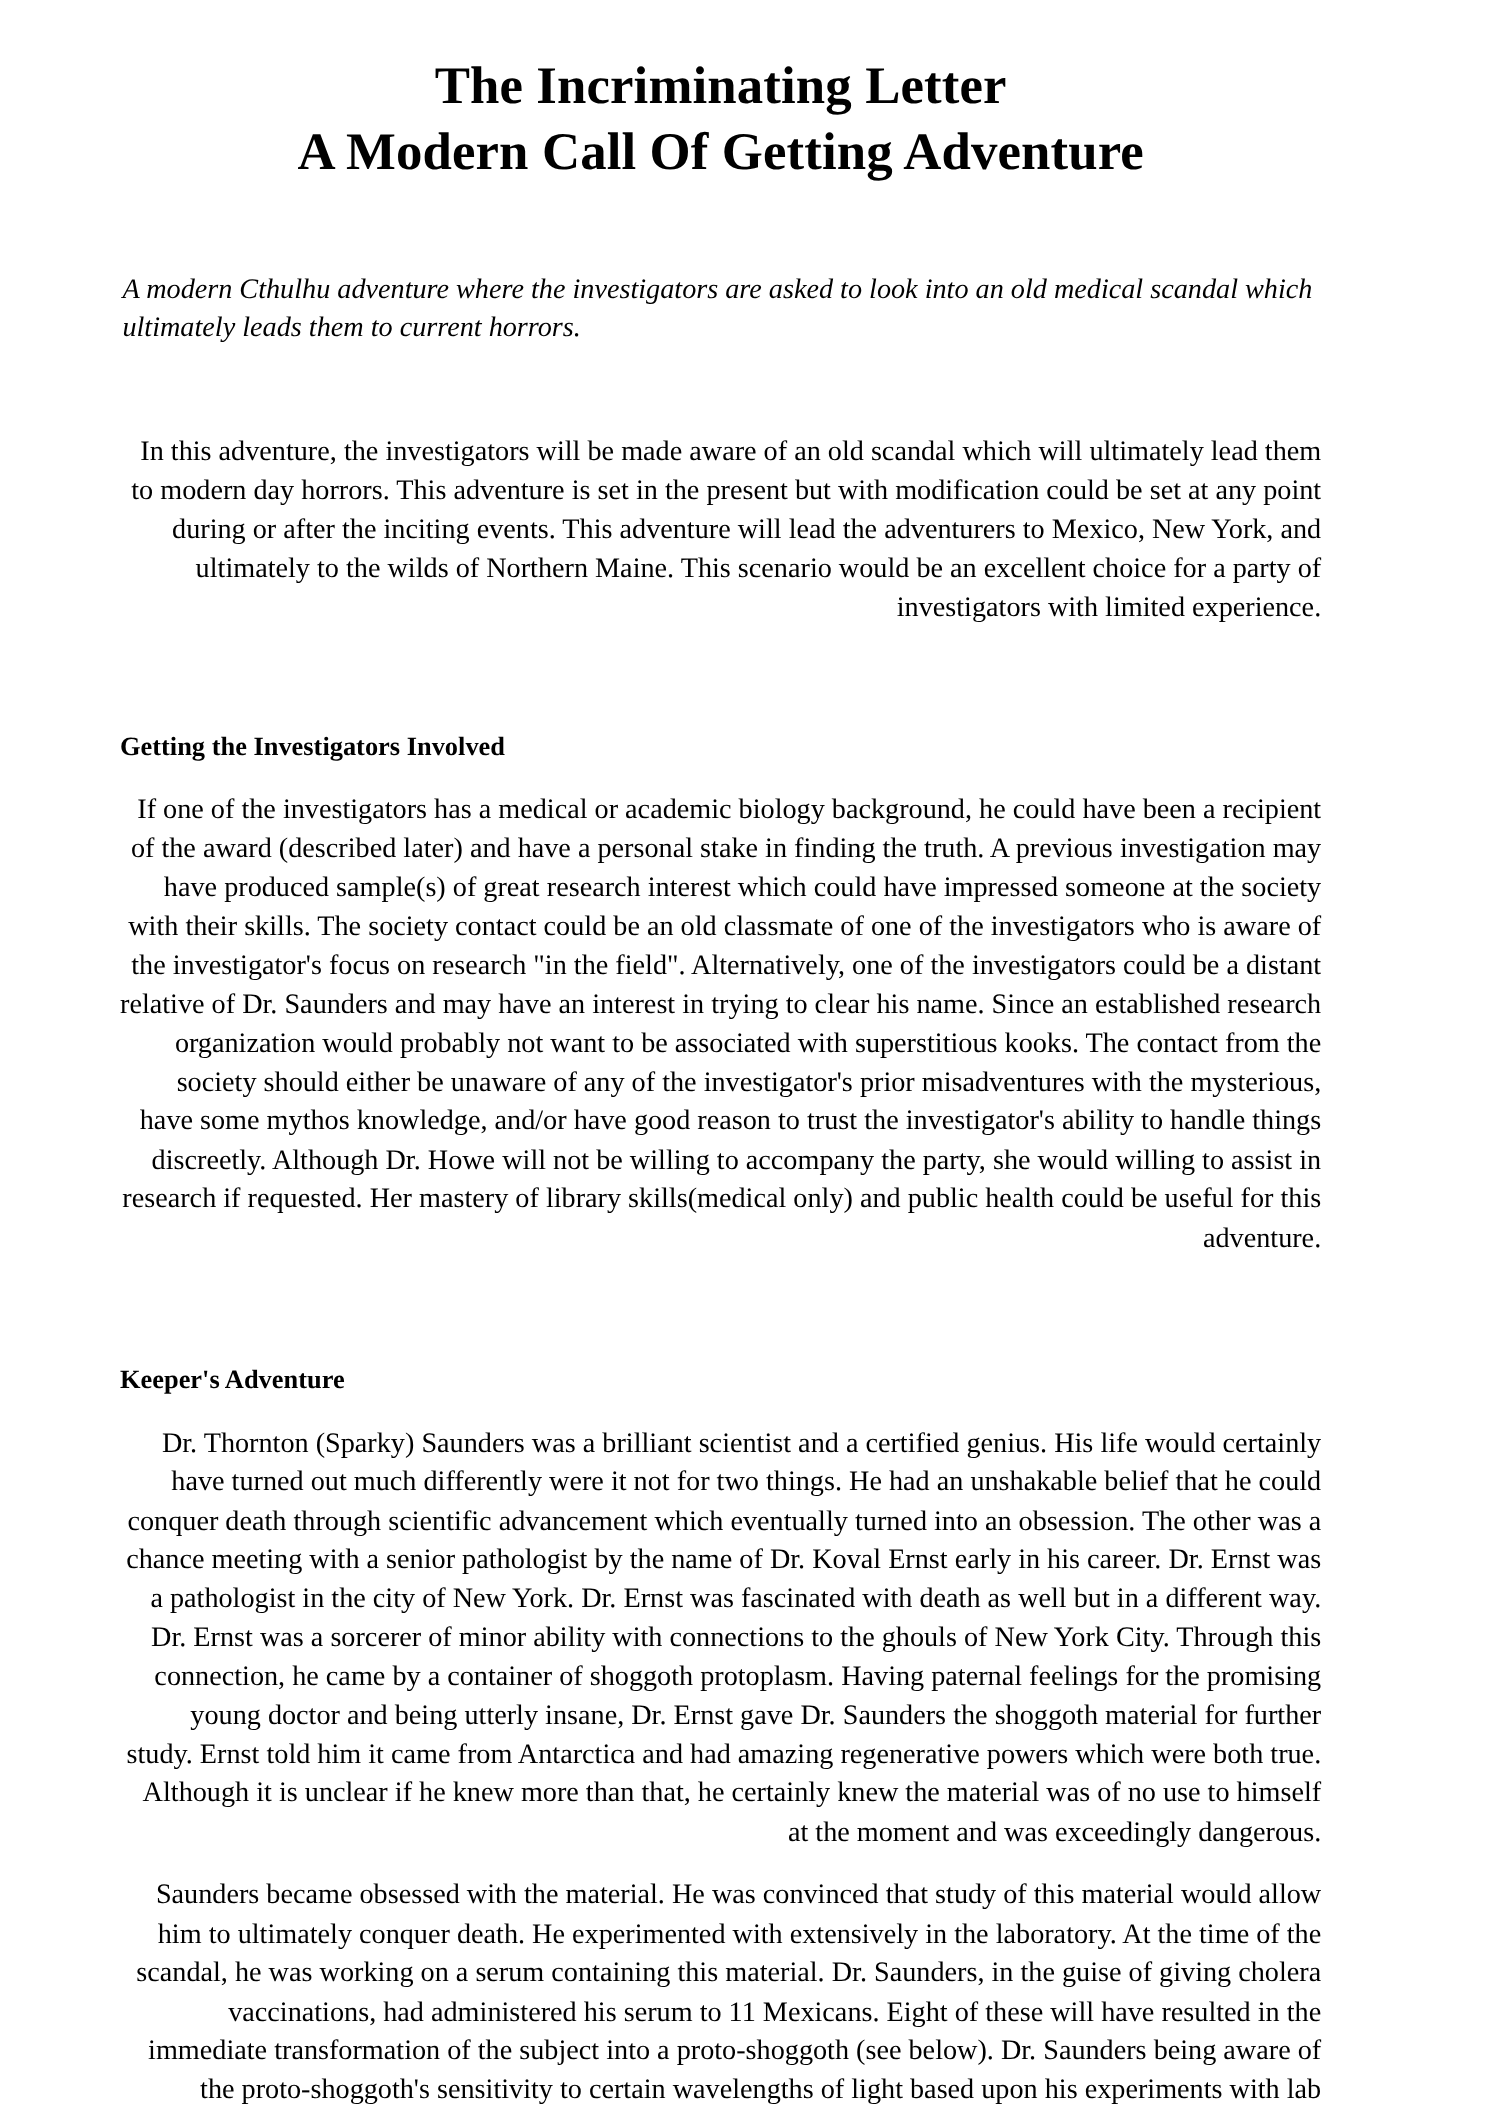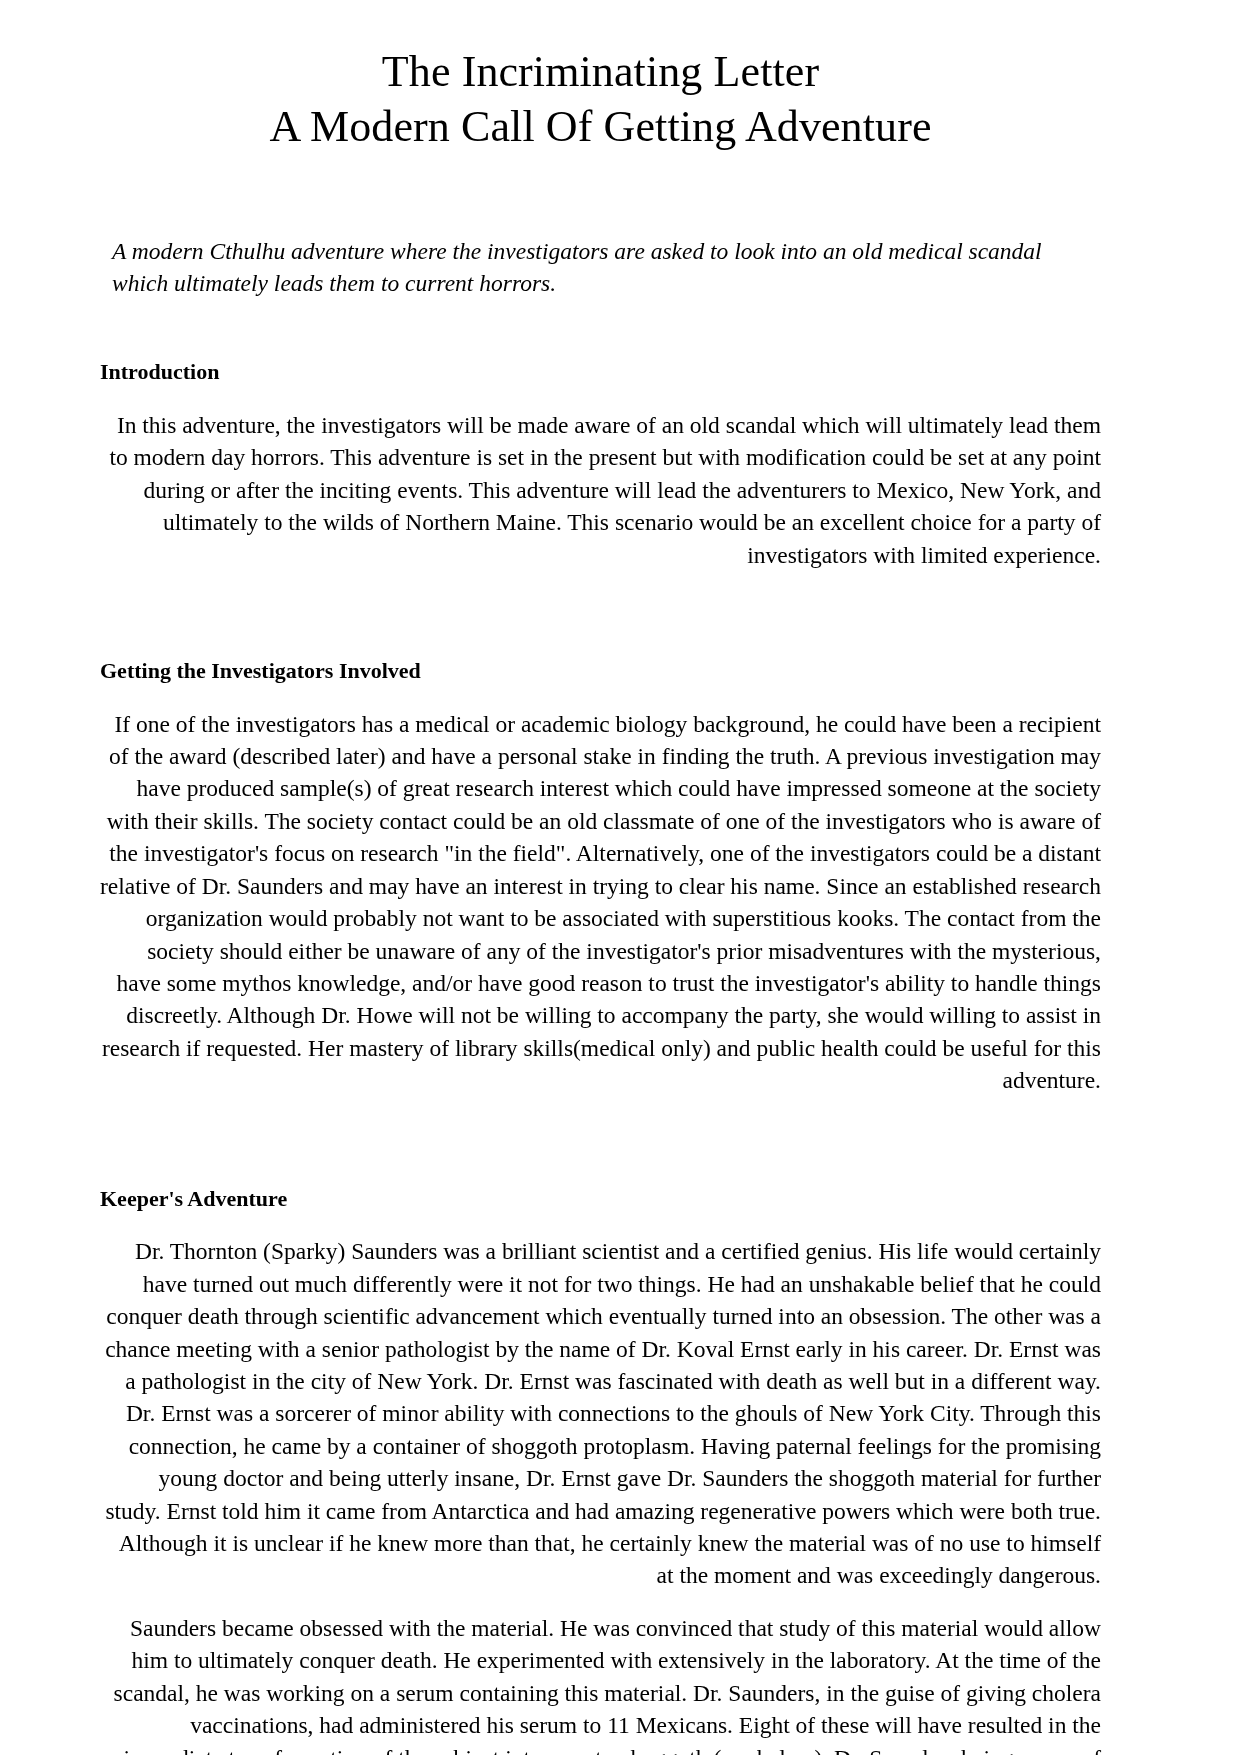--- a/index.html
+++ b/index.html
@@ -16,34 +16,34 @@
   }
   .page {
     width: 1241px;
     height: 1755px;
     box-sizing: border-box;
     padding: 44px 140px 0 100px;
     position: relative;
   }
   .doc-title {
     text-align: center;
-    font-weight: normal;
+    font-weight: bold;
     font-size: 44px;
     line-height: 1.26;
     margin: 0;
     letter-spacing: 0.1px;
   }
   .title-line {
     display: block;
   }
   .abstract {
     font-style: italic;
     font-size: 23.5px;
     line-height: 1.35;
-    margin: 12px;
+    margin: 2px;
     padding-top: 69px;
     text-align: left;
   }
   .section-heading {
     font-weight: bold;
     font-size: 22px;
     line-height: 1.3;
     margin: 0;
   }
   .body-text {
@@ -65,21 +65,20 @@
 
   <h1 class="doc-title">
     <span class="title-line">The Incriminating Letter</span>
     <span class="title-line">A Modern Call Of Getting Adventure</span>
   </h1>
 
   <p class="abstract">A modern Cthulhu adventure where the investigators are asked to look into an old medical scandal which ultimately leads them to current horrors.</p>
 
   <div class="gap-intro-heading"></div>
 
-  <h2 class="section-heading">Introduction</h2>
   <div class="gap-heading-body"></div>
   <p class="body-text">In this adventure, the investigators will be made aware of an old scandal which will ultimately lead them to modern day horrors. This adventure is set in the present but with modification could be set at any point during or after the inciting events. This adventure will lead the adventurers to Mexico, New York, and ultimately to the wilds of Northern Maine. This scenario would be an excellent choice for a party of investigators with limited experience.</p>
 
   <div class="gap-section"></div>
 
   <h2 class="section-heading">Getting the Investigators Involved</h2>
   <div class="gap-heading-body"></div>
   <p class="body-text">If one of the investigators has a medical or academic biology background, he could have been a recipient of the award (described later) and have a personal stake in finding the truth. A previous investigation may have produced sample(s) of great research interest which could have impressed someone at the society with their skills. The society contact could be an old classmate of one of the investigators who is aware of the investigator's focus on research "in the field". Alternatively, one of the investigators could be a distant relative of Dr. Saunders and may have an interest in trying to clear his name. Since an established research organization would probably not want to be associated with superstitious kooks. The contact from the society should either be unaware of any of the investigator's prior misadventures with the mysterious, have some mythos knowledge, and/or have good reason to trust the investigator's ability to handle things discreetly. Although Dr. Howe will not be willing to accompany the party, she would willing to assist in research if requested. Her mastery of library skills(medical only) and public health could be useful for this adventure.</p>
 
   <div class="gap-section-2"></div>

